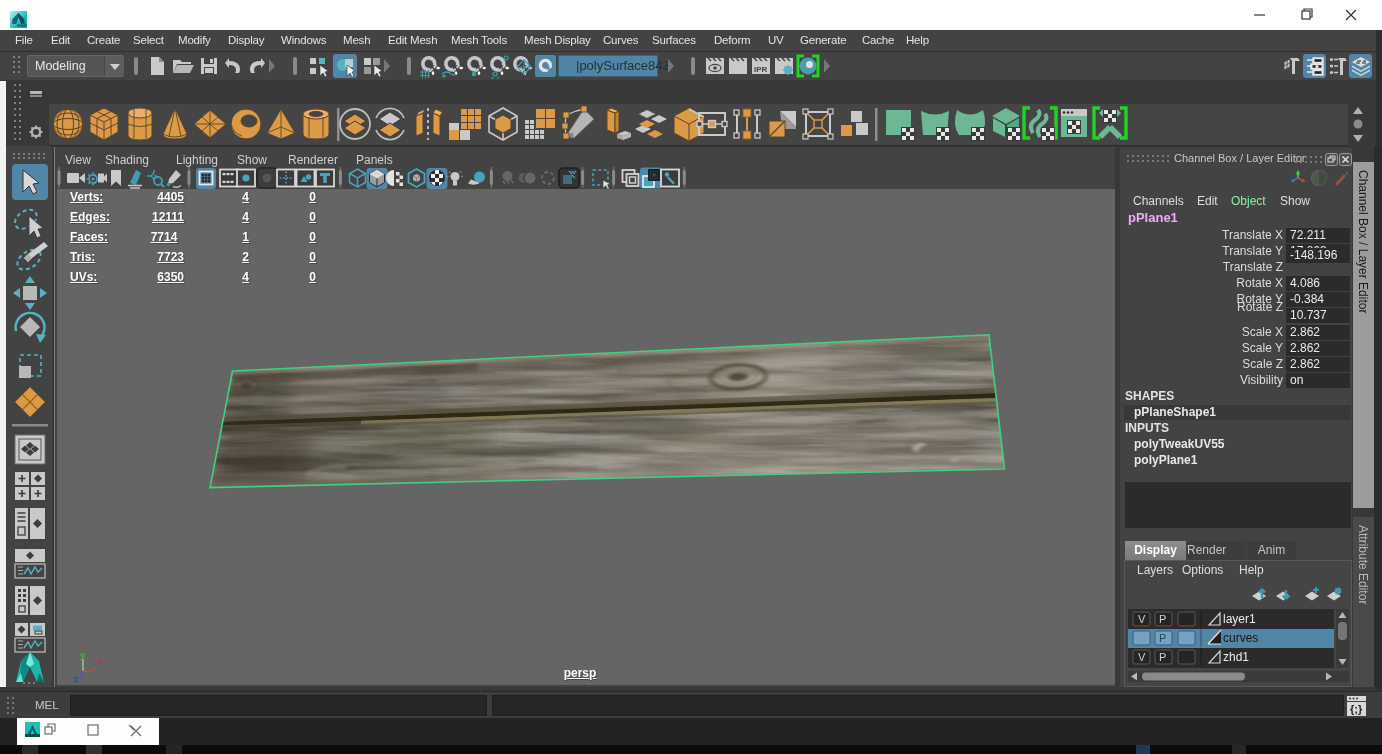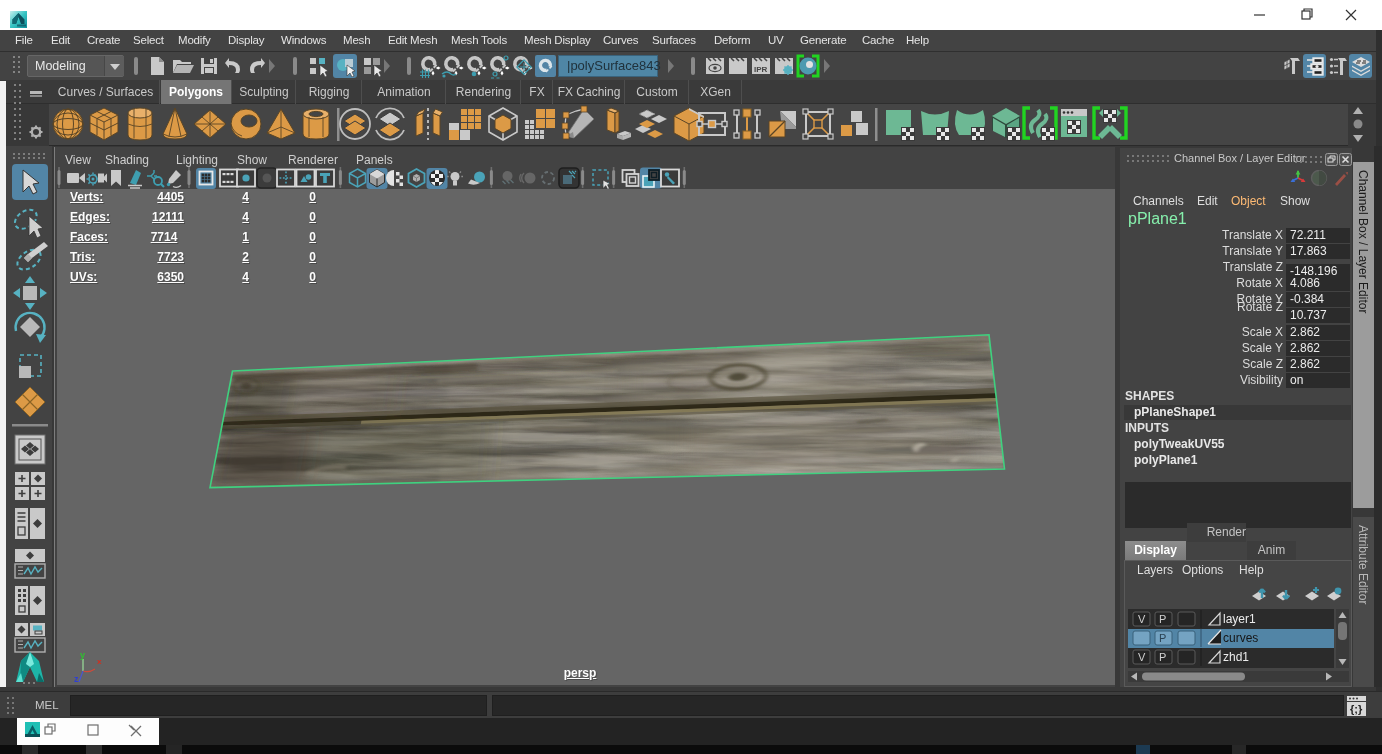--- a/index.html
+++ b/index.html
@@ -202,21 +202,21 @@
           <rect x="7" y="7" width="10" height="10" transform="rotate(45 12 12)" fill="none" stroke="#3e9eb0" stroke-width="1.3"></rect>
           <path d="M8 12 L16 12 M12 8 L12 16" stroke="#3e9eb0" stroke-width="0.9"></path>
         </g>
   </svg>
   <div class="abs" style="left:535px;top:3px;width:21px;height:22px;background:#5285a6;border-radius:2px"></div>
   <svg class="abs" style="left:536px;top:4px" width="20" height="20" viewBox="0 0 20 20">
         <path d="M 8.7 12.2 A 5 5 0 1 1 12.2 8.7" fill="none" stroke="#dce6eb" stroke-width="3.4" transform="translate(2,2)"></path>
         <path d="M9.4 15.2 L11.7 12.9 L12.9 14.1 L10.6 16.4 Z M15.2 9.4 L12.9 11.7 L14.1 12.9 L16.4 10.6 Z" fill="#dce6eb"></path>
       </svg>
 
-  <div class="abs" style="left:558px;top:3px;width:100px;height:22px;background:#4f86a5;border:1px solid #3a637c;font-size:13px;color:#20323c;line-height:20px;padding-left:8px">|polySurface843</div>
+  <div class="abs" style="left:558px;top:3px;width:100px;height:22px;background:#4f86a5;border:1px solid #3a637c;font-size:13px;color:#20323c;line-height:20px;padding-left:17px">|polySurface843</div>
   <div class="collapse" style="left:668px"></div>
   <div class="sep" style="left:691px"></div>
 
   <svg class="abs" style="left:704px;top:3px" width="22" height="22" viewBox="0 0 22 22">
         <rect x="2" y="7" width="18" height="12" fill="#c9c9c9"></rect>
         <path d="M2 3 L20 3 L20 7 L2 7 Z" fill="#c9c9c9"></path>
         <path d="M4 3 L7 6 M9 3 L12 6 M14 3 L17 6" stroke="#434343" stroke-width="1.6"></path>
         <ellipse cx="11" cy="13" rx="6" ry="3.6" fill="none" stroke="#434343" stroke-width="1.2"></ellipse>
         <circle cx="11" cy="13" r="1.8" fill="#434343"></circle>
       </svg>
@@ -280,32 +280,20 @@
   <svg class="abs" style="left:1351px;top:4px" width="20" height="20" viewBox="0 0 20 20">
         <g fill="#dcdcdc">
           <path d="M10 1 L19 6 L10 11 L1 6 Z"></path>
           <path d="M1 9.5 L10 14.5 L19 9.5 L19 11 L10 16 L1 11 Z"></path>
           <path d="M1 13.5 L10 18.5 L19 13.5 L19 15 L10 20 L1 15 Z"></path>
         </g>
         <path d="M6 5 L10 5 M12 5 L15 5 M5 7 L9 7 M11 7 L15 7" stroke="#222" stroke-width="1.2"></path>
       </svg>
 </div>
 
-<div id="shelftabs">
-  <div class="tab" style="left:52px;width:108px">Curves / Surfaces</div>
-  <div class="tab" style="left:161px;width:71px;background:#757575;color:#fff;font-weight:bold">Polygons</div>
-  <div class="tab" style="left:233px;width:63px">Sculpting</div>
-  <div class="tab" style="left:297px;width:65px">Rigging</div>
-  <div class="tab" style="left:363px;width:83px">Animation</div>
-  <div class="tab" style="left:447px;width:74px">Rendering</div>
-  <div class="tab" style="left:522px;width:31px">FX</div>
-  <div class="tab" style="left:554px;width:71px">FX Caching</div>
-  <div class="tab" style="left:626px;width:63px">Custom</div>
-  <div class="tab" style="left:690px;width:52px">XGen</div>
-</div>
 
 <div id="shelficons">
 <svg width="1299" height="42" viewBox="0 0 1299 42">
 <defs>
 <g id="chk">
             <rect x="0" y="0" width="14" height="14" fill="#3a3a3a"></rect>
             <rect x="1" y="1" width="4" height="4" fill="#e8e8e8"></rect>
             <rect x="9" y="1" width="4" height="4" fill="#e8e8e8"></rect>
             <rect x="5" y="5" width="4" height="4" fill="#e8e8e8"></rect>
             <rect x="1" y="9" width="4" height="4" fill="#e8e8e8"></rect>
@@ -1311,29 +1299,29 @@
           <path d="M-7.5 4 L-2.8 4 L-5 0.6 Z" fill="#3a6fd8"></path>
           <path d="M0 0 L6 3" stroke="#d83a3a" stroke-width="1.8"></path>
           <path d="M7.5 4 L2.8 4 L5 0.6 Z" fill="#d83a3a"></path>
         </g>
     <circle cx="29" cy="8" r="7.5" fill="#4c594c" stroke="#5e5e5e" stroke-width="1.4"></circle>
         <path d="M29 0.5 A7.5 7.5 0 0 1 29 15.5 Z" fill="#424a42"></path>
     <path d="M45 14 L54 4 L56 6 L47 16 Z M55.5 2.5 L58 2 L57.5 5 Z" fill="#9a4f45"></path>
   </svg>
   <div class="txt" style="left:13px;top:46px;font-size:12px;color:#dfdfdf">Channels</div>
   <div class="txt" style="left:77px;top:46px;font-size:12px;color:#dfdfdf">Edit</div>
-  <div class="txt" style="left:111px;top:46px;font-size:12px;color:#fdba74">Object</div>
+  <div class="txt" style="left:111px;top:46px;font-size:12px;color:#86efac">Object</div>
   <div class="txt" style="left:160px;top:46px;font-size:12px;color:#dfdfdf">Show</div>
-  <div class="txt" style="left:8px;top:62px;font-size:16px;font-weight:normal;color:#86efac">pPlane1</div>
+  <div class="txt" style="left:8px;top:62px;font-size:13px;font-weight:bold;color:#f0abfc">pPlane1</div>
   <div class="lbl" style="left:40px;top:80px;width:123px">Translate X</div>
       <div class="val" style="top:80px">72.211</div>
   <div class="lbl" style="left:40px;top:96px;width:123px">Translate Y</div>
       <div class="val" style="top:96px">17.863</div>
   <div class="lbl" style="left:40px;top:112px;width:123px">Translate Z</div>
-      <div class="val" style="top:116px">-148.196</div>
+      <div class="val" style="top:100px">-148.196</div>
   <div class="lbl" style="left:40px;top:128px;width:123px">Rotate X</div>
       <div class="val" style="top:128px">4.086</div>
   <div class="lbl" style="left:40px;top:144px;width:123px">Rotate Y</div>
       <div class="val" style="top:144px">-0.384</div>
   <div class="lbl" style="left:40px;top:152px;width:123px">Rotate Z</div>
       <div class="val" style="top:160px">10.737</div>
   <div class="lbl" style="left:40px;top:177px;width:123px">Scale X</div>
       <div class="val" style="top:177px">2.862</div>
   <div class="lbl" style="left:40px;top:193px;width:123px">Scale Y</div>
       <div class="val" style="top:193px">2.862</div>
@@ -1344,21 +1332,21 @@
   <div class="txt" style="left:5px;top:241px;font-size:12px;font-weight:bold;color:#e2e2e2">SHAPES</div>
   <div class="abs" style="left:4px;top:257px;width:227px;height:15px;background:#383838"></div>
   <div class="txt" style="left:14px;top:257px;font-size:12px;font-weight:bold;color:#e8e8e8">pPlaneShape1</div>
   <div class="txt" style="left:5px;top:273px;font-size:12px;font-weight:bold;color:#e2e2e2">INPUTS</div>
   <div class="txt" style="left:14px;top:289px;font-size:12px;font-weight:bold;color:#e8e8e8">polyTweakUV55</div>
   <div class="txt" style="left:14px;top:305px;font-size:12px;font-weight:bold;color:#e8e8e8">polyPlane1</div>
 
   <div class="abs" style="left:5px;top:334px;width:226px;height:46px;background:#2b2b2b"></div>
 
   <div class="abs" style="left:5px;top:393px;width:61px;height:19px;background:linear-gradient(#8d8d8d,#7a7a7a);color:#fff;font-weight:bold;font-size:12px;text-align:center;line-height:19px">Display</div>
-  <div class="abs" style="left:67px;top:375px;width:59px;height:19px;background:#3d3d3d;color:#c3c3c3;font-size:12px;text-align:right;line-height:19px">Render</div>
+  <div class="abs" style="left:67px;top:393px;width:59px;height:19px;background:#3d3d3d;color:#c3c3c3;font-size:12px;text-align:left;line-height:19px">Render</div>
   <div class="abs" style="left:127px;top:393px;width:49px;height:19px;background:#3d3d3d;color:#c3c3c3;font-size:12px;text-align:center;line-height:19px">Anim</div>
   <div class="abs" style="left:4px;top:412px;width:228px;height:127px;background:#454545;border:1px solid #5a5a5a"></div>
   <div class="txt" style="left:17px;top:415px;font-size:12px;color:#dfdfdf">Layers</div>
   <div class="txt" style="left:62px;top:415px;font-size:12px;color:#dfdfdf">Options</div>
   <div class="txt" style="left:119px;top:415px;font-size:12px;color:#dfdfdf">Help</div>
 
   <svg class="abs" style="left:128px;top:438px" width="100" height="18" viewBox="0 0 100 18">
     <defs>
           <g id="lyr">
             <path d="M0 -4.5 L7 0 L0 4.5 L-7 0 Z" fill="#cfcfcf"></path>

